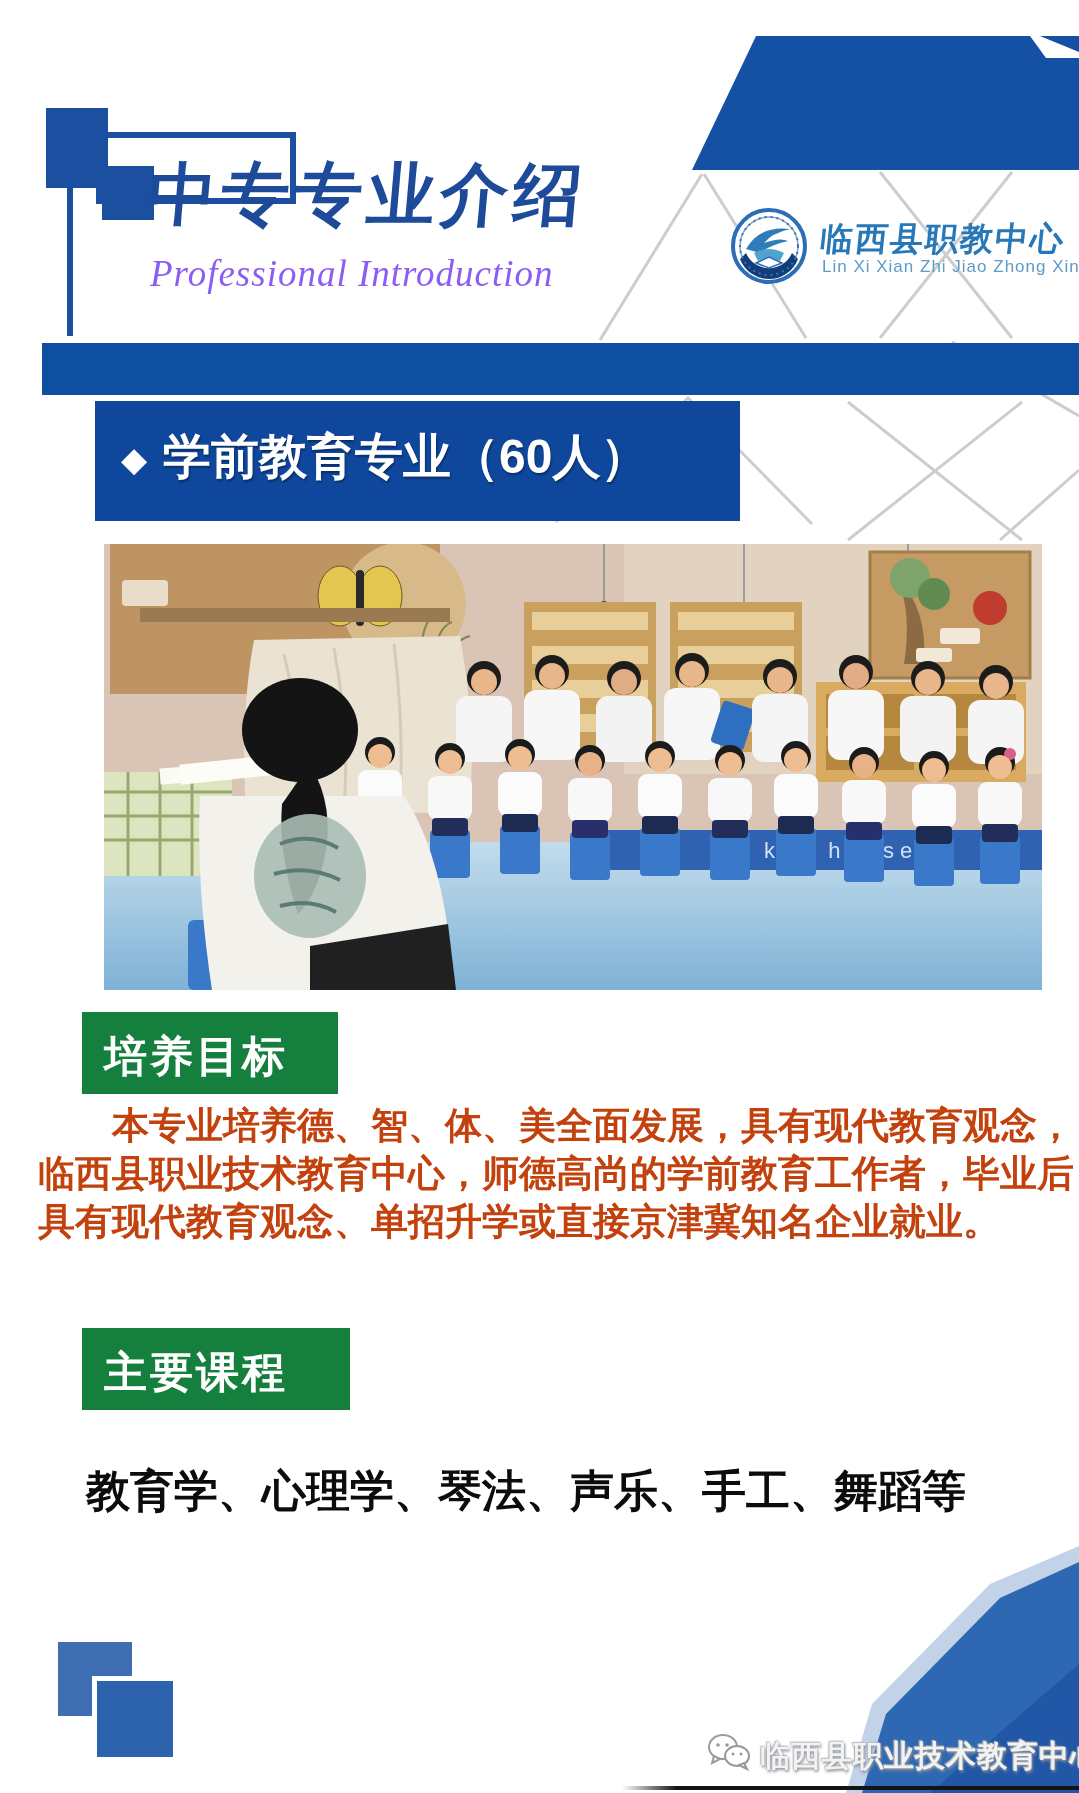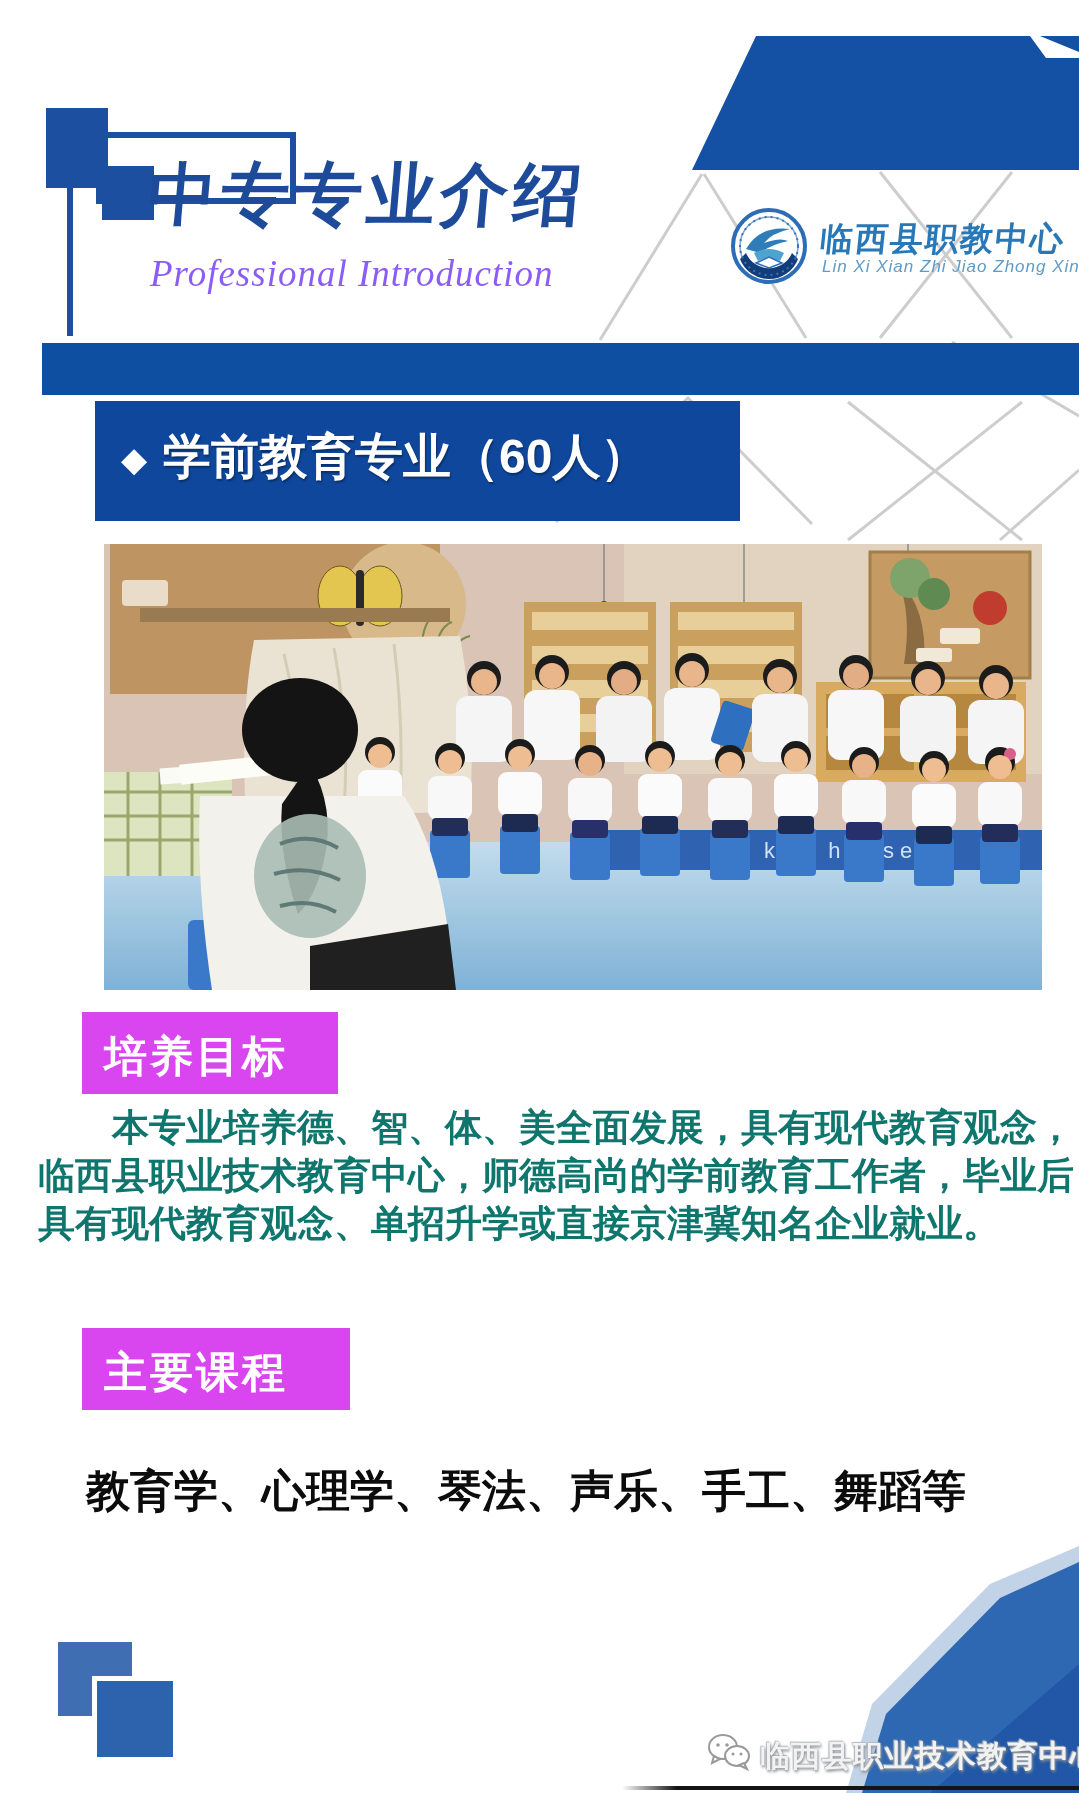--- a/index.html
+++ b/index.html
@@ -20,42 +20,42 @@
     font-family:"Liberation Serif",serif;font-size:68px;font-weight:bold;color:#1d4b9a;
     letter-spacing:5px;transform:skewX(-5deg);white-space:nowrap;}
   .page-subtitle{left:150px;top:252px;width:430px;z-index:5;
     font-family:"Liberation Serif",serif;font-size:37px;color:#8b5cf6;letter-spacing:1px;white-space:nowrap;font-style:italic;}
 
   
   .logo-wrap{left:730px;top:205px;width:330px;height:90px;z-index:5;}
   .logo-badge{position:absolute;left:0;top:2px;width:78px;height:78px;}
   .logo-name{position:absolute;left:90px;top:12px;font-size:33px;font-weight:bold;color:#2878b8;
     font-family:"Liberation Serif",serif;white-space:nowrap;letter-spacing:2px;transform:skewX(-6deg);}
-  .logo-pinyin{position:absolute;left:92px;top:52px;font-size:17px;font-style:italic;color:#5d9bc8;
+  .logo-pinyin{position:absolute;left:92px;top:52px;font-size:17px;color:#5d9bc8;
     white-space:nowrap;letter-spacing:1px;}
 
   
   .full-bar{left:42px;top:343px;width:1037px;height:52px;background:#0f4fa1;z-index:4;}
   .major-banner{left:95px;top:401px;width:645px;height:120px;background:#0e479c;z-index:4;color:#ffffff;}
   .major-banner .bullet{position:absolute;left:26px;top:38px;font-size:34px;color:#ffffff;}
   .major-banner .label{position:absolute;left:68px;top:24px;font-size:48px;font-weight:bold;white-space:nowrap;
     text-shadow:1px 2px 2px rgba(0,0,0,.35);}
 
   
   .photo{left:104px;top:544px;width:938px;height:446px;z-index:3;overflow:hidden;background:#d9c4b5;}
 
   
-  .sect-box{background:#d946ef;color:#ffffff;z-index:4;}
+  .sect-box{background:#15803d;color:#ffffff;z-index:4;}
   .goal-box{left:82px;top:1012px;width:256px;height:82px;}
   .courses-box{left:82px;top:1328px;width:268px;height:82px;}
   .sect-box .sect-label{position:absolute;left:22px;top:16px;font-size:43px;font-weight:bold;
     font-family:"Liberation Serif",serif;white-space:nowrap;letter-spacing:3px;}
 
   
-  .goal-text{left:38px;top:1104px;width:1010px;z-index:4;color:#0f766e;}
+  .goal-text{left:38px;top:1104px;width:1010px;z-index:4;color:#c2410c;font-family:Liberation Mono, monospace;}
   .goal-line{font-size:37px;font-weight:bold;line-height:48px;white-space:nowrap;}
   .goal-line.indent{text-indent:2em;}
 
   .courses-line{left:86px;top:1462px;width:960px;z-index:4;font-size:44px;font-weight:bold;color:#0c0c0c;white-space:nowrap;}
 
   
   .foot-square-back{left:58px;top:1642px;width:74px;height:74px;background:#3f6fb2;z-index:3;}
   .foot-square-front{left:92px;top:1676px;width:76px;height:76px;background:#2d63ac;border-top:5px solid #ffffff;border-left:5px solid #ffffff;box-sizing:content-box;z-index:4;}
   .foot-slogan{left:170px;top:1674px;z-index:4;font-size:34px;font-weight:bold;color:#1b4f9e;white-space:nowrap;letter-spacing:2px;}
 

